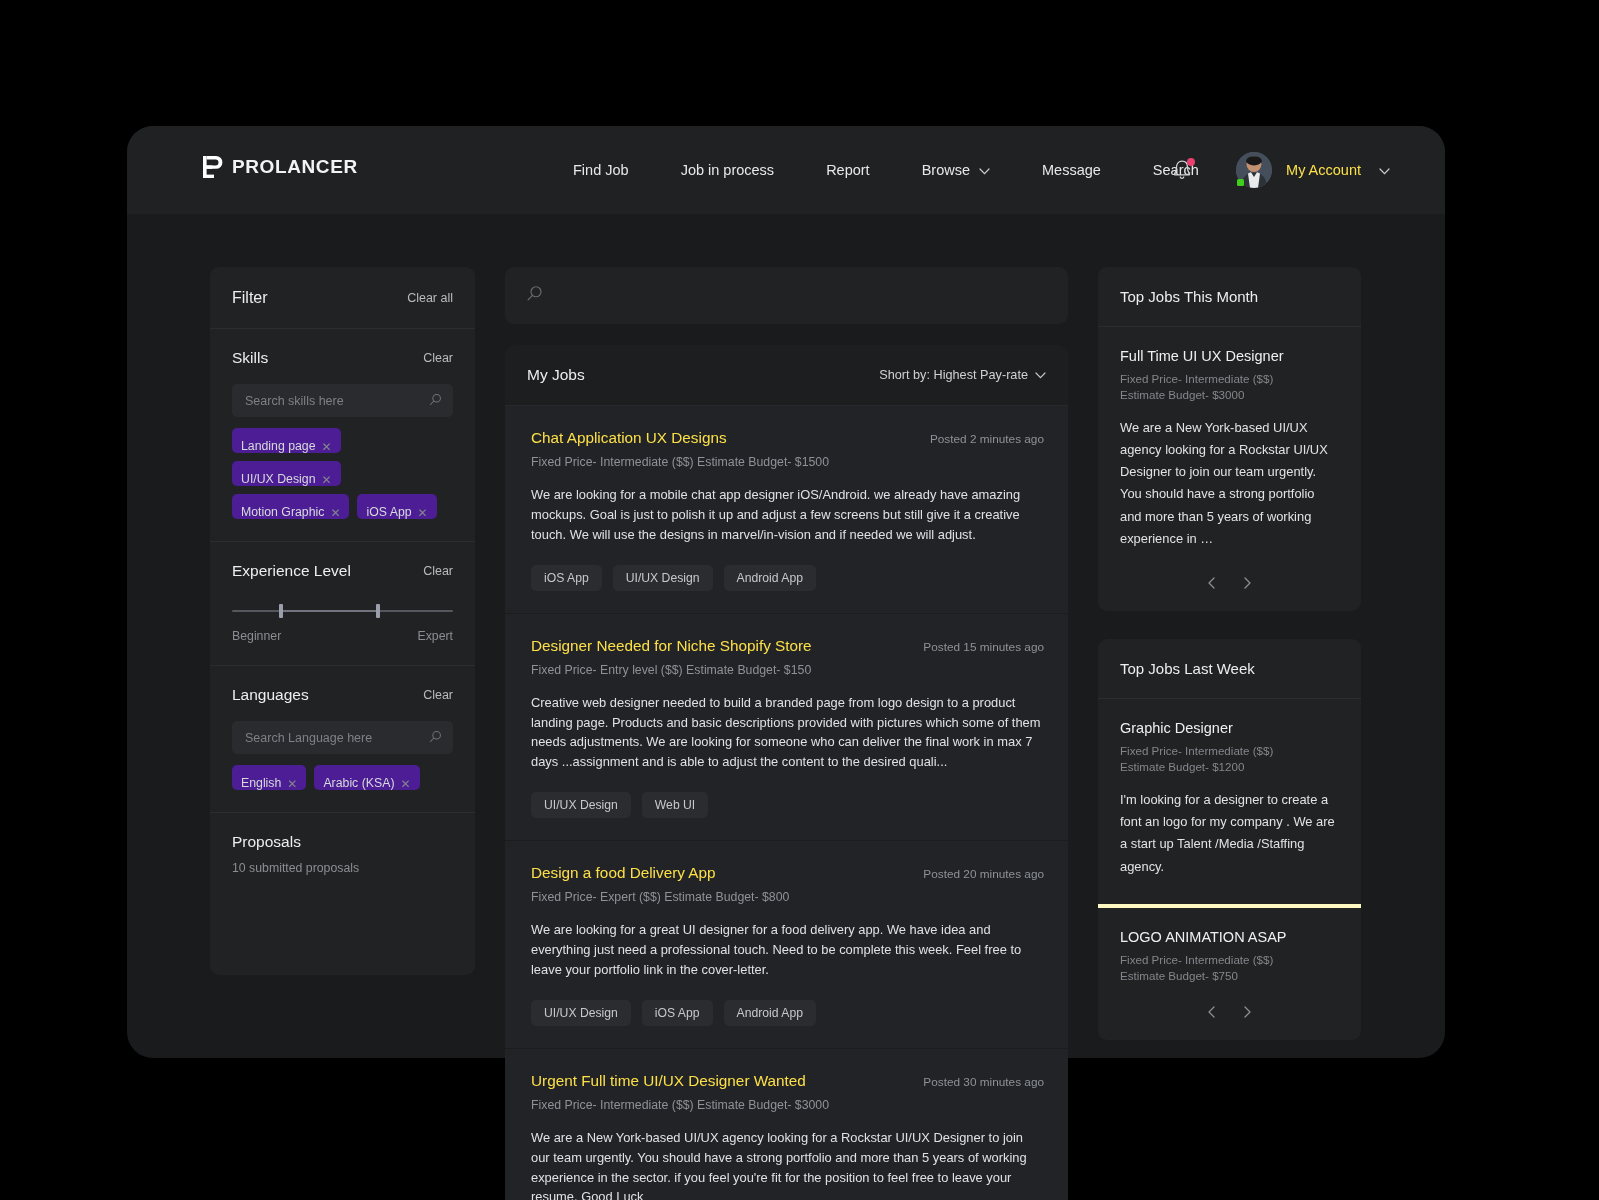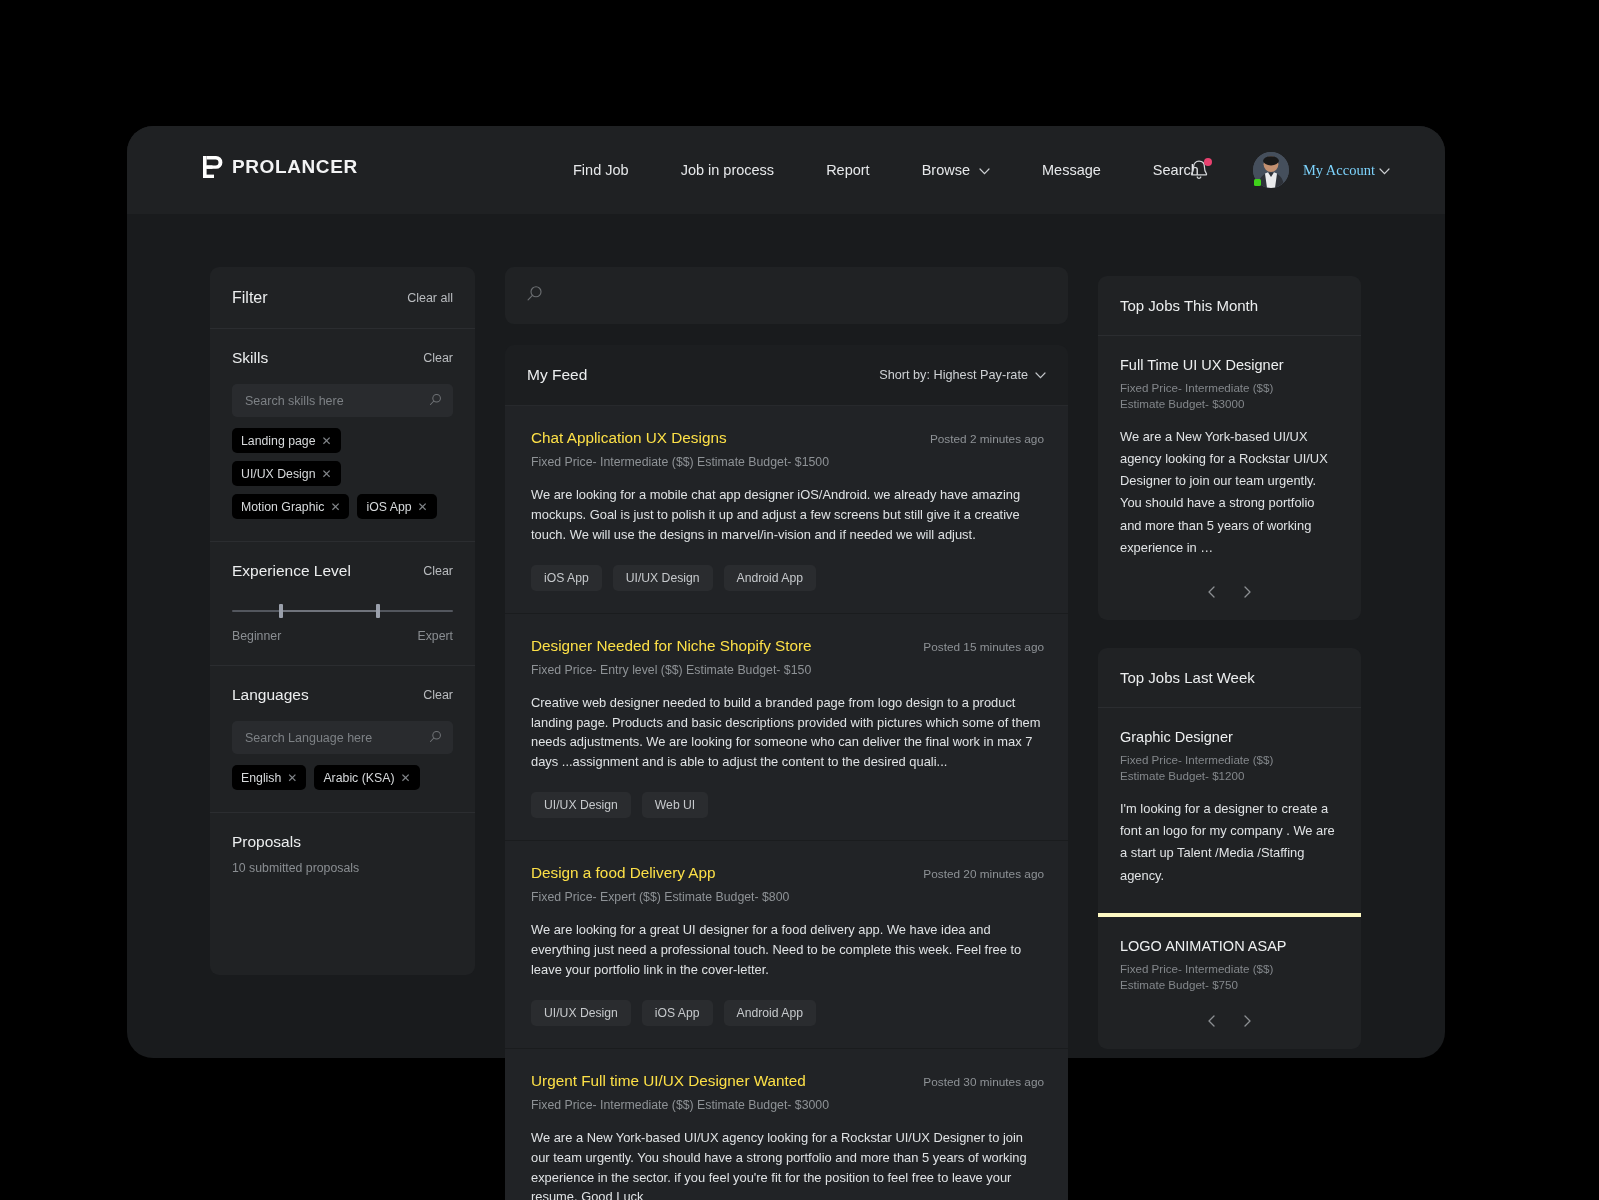--- a/index.html
+++ b/index.html
@@ -111,25 +111,24 @@
   }
   .avatar svg { display:block; }
   .avatar-status {
     position: absolute;
     left: 1px; bottom: 2px;
     width: 7px; height: 7px;
     border-radius: 1.5px;
     background: #3fd11a;
   }
   .account-label {
-    color: #7dd3fc;
+    color: #fde047;
     font-size: 14.5px;
-    margin-right: 4px;
+    margin-right: 18px;
     white-space: nowrap;
-    font-family: Liberation Serif, serif;
   }
   #col-filter { position: absolute; left: 83px;  top: 180px; width: 265px; }
   #col-feed   { position: absolute; left: 378px; top: 180px; width: 563px; }
   #col-right  { position: absolute; left: 971px; top: 180px; width: 265px; }
 
   
   .filter-panel {
     background: #202224;
     border-radius: 9px;
     overflow: hidden;
@@ -172,26 +171,26 @@
   .mini-search input::placeholder { color: #7d8185; }
   .srch-sm { width: 13px; height: 13px; flex: none; opacity: .62; }
 
   .chips {
     margin-top: 11px;
     display: flex;
     flex-wrap: wrap;
     gap: 8px;
   }
   .chip {
-    background: #000000;
+    background: #4c1d95;
     border-radius: 5px;
     height: 25px;
     padding: 0 9px;
     display: flex;
-    align-items: center;
+    align-items: flex-end;
     gap: 6px;
     color: #d7dadc;
     font-size: 12.3px;
     cursor: pointer;
   }
   .chip-x { color: #83878b; font-size: 12px; line-height: 1; }
 
   .slider-row { margin-top: 24px; position: relative; height: 14px; }
   .slider-track {
     position: absolute;
@@ -541,21 +540,21 @@
     <span>
       <svg class="srch-lg" viewBox="0 0 18 18">
         <circle cx="10.6" cy="7.2" r="5.3" fill="none" stroke="#a0a4a8" stroke-width="1.2"></circle>
         <line x1="6.8" y1="11" x2="2.2" y2="15.8" stroke="#a0a4a8" stroke-width="1.2" stroke-linecap="round"></line>
       </svg>
     </span>
   </div>
 
   <div class="feed-panel">
     <div class="feed-head">
-      <span class="feed-title">My Feed</span>
+      <span class="feed-title">My Jobs</span>
       <span class="feed-sort">
         <span>Short by: Highest Pay-rate</span>
         <span>
           <svg class="chev" viewBox="0 0 11 7">
               <path d="M1 1 L5.5 5.6 L10 1" fill="none" stroke="#c2c5c8" stroke-width="1.2" stroke-linecap="round"></path>
             </svg>
         </span>
       </span>
     </div>
 
@@ -606,21 +605,21 @@
         <span class="job-posted">Posted 30 minutes ago</span>
       </div>
       <div class="job-meta">Fixed Price- Intermediate ($$) Estimate Budget- $3000</div>
       <div class="job-desc">We are a New York-based UI/UX agency looking for a Rockstar UI/UX Designer to join our team urgently. You should have a strong portfolio and more than 5 years of working experience in the sector. if you feel you're fit for the position to feel free to leave your resume. Good Luck</div>
 
     </div>
 
   </div>
 </div>
 
-<div id="col-right" style="position:absolute; left:1098px; top:276px; width:263px;">
+<div id="col-right" style="position:absolute; left:1098px; top:267px; width:263px;">
 
   <div class="side-panel">
     <div class="side-head">
       <span class="side-head-title">Top Jobs This Month</span>
     </div>
     <div class="side-item">
       <div class="side-job-title">Full Time UI UX Designer</div>
       <div class="side-job-meta">
         <div>Fixed Price- Intermediate ($$)</div>
         <div>Estimate Budget- $3000</div>

